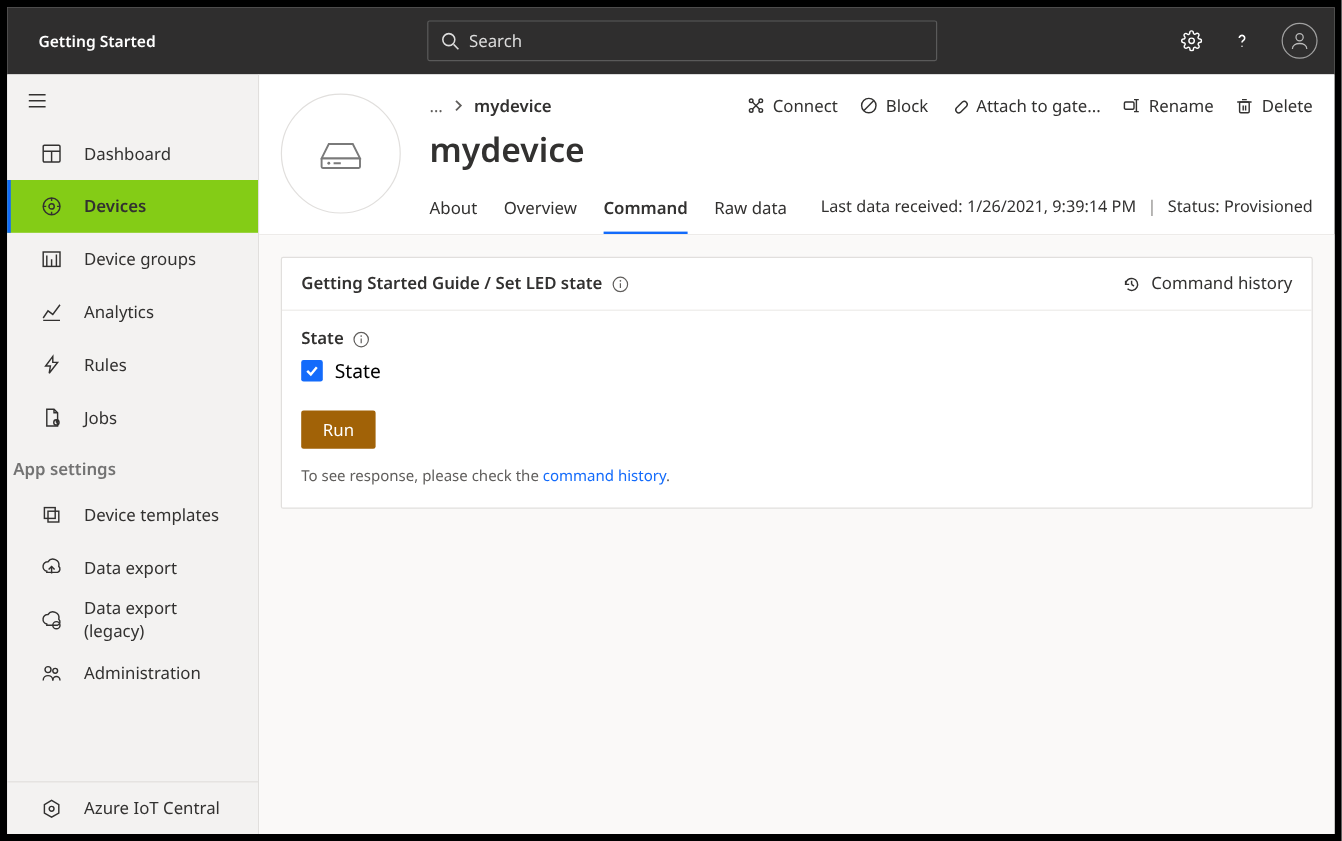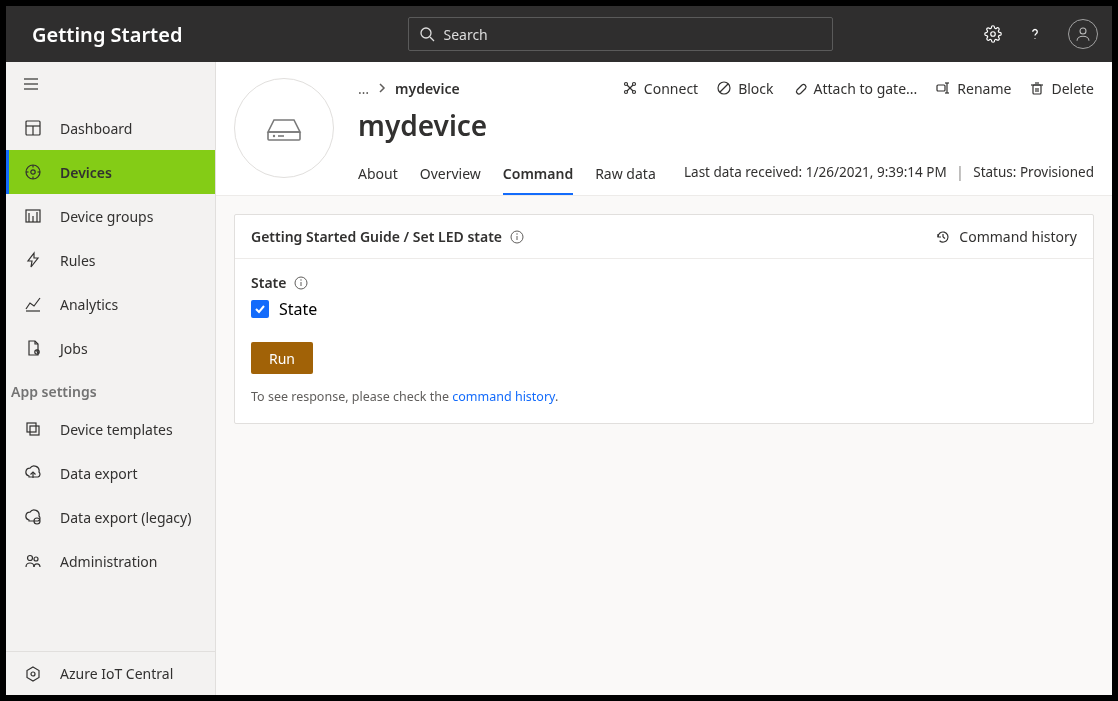--- a/index.html
+++ b/index.html
@@ -2,36 +2,36 @@
 <html><head>
 <meta charset="utf-8">
 <style>
   * { box-sizing: border-box; margin: 0; padding: 0; font-family: "Segoe UI", system-ui, -apple-system, sans-serif; }
   html, body { width: 1118px; height: 701px; overflow: hidden; }
   body { background: #000; padding: 6px; }
   .app { width: 1106px; height: 689px; background: #faf9f8; display: flex; flex-direction: column; }
 
   
   .topbar { height: 56px; background: #2f2e2e; color: #fff; display: flex; align-items: center; padding: 0 14px 0 26px; gap: 18px; }
-  .topbar-title { font-size: 20px; font-weight: 600; flex: 0 0 auto; }
+  .topbar-title { font-size: 13px; font-weight: 600; flex: 0 0 auto; }
   .topbar-spacer-left { flex: 0 0 190px; }
   .search { flex: 0 0 425px; height: 34px; border: 1px solid #5a5a5a; border-radius: 2px; display: flex; align-items: center; padding: 0 10px; gap: 8px; color: #ddd; }
   .search svg { flex: 0 0 16px; }
   .search-input { background: transparent; border: 0; color: #fff; font-size: 14px; outline: none; width: 100%; }
   .search-input::placeholder { color: #ddd; }
   .topbar-right { margin-left: auto; display: flex; align-items: center; gap: 24px; }
   .iconbtn { display: inline-flex; align-items: center; justify-content: center; cursor: pointer; color: #fff; }
   .avatar-circle { width: 30px; height: 30px; border: 1px solid #a0a0a0; border-radius: 50%; display: flex; align-items: center; justify-content: center; }
 
   
   .body { flex: 1; display: flex; min-height: 0; }
   .sidebar { width: 210px; background: #f3f2f1; border-right: 1px solid #e1dfdd; display: flex; flex-direction: column; }
   .side-hamburger { height: 44px; display: flex; align-items: center; padding: 0 10px; }
   .side-hamburger .ham { cursor: pointer; padding: 6px; }
-  .nav-item, .nav-footer { height: 44px; display: flex; align-items: center; gap: 18px; padding: 0 18px; font-size: 14px; color: #323130; cursor: pointer; }
+  .nav-item, .nav-footer { height: 44px; display: flex; align-items: center; gap: 18px; padding: 0 28px; font-size: 14px; color: #323130; cursor: pointer; }
   .nav-item.active { background: #84cc16; position: relative; font-weight: 600; }
   .nav-item.active::before { content:""; position:absolute; left:0; top:0; bottom:0; width:3px; background:#136bfb; }
   .nav-group-label { font-size: 14px; font-weight: 600; color: #737373; padding: 12px 5px 6px; }
   .sidebar .spacer { flex: 1; }
   .nav-footer { border-top: 1px solid #e1dfdd; align-items: center; }
 
   .main { flex: 1; background: #fff; display: flex; flex-direction: column; min-width: 0; }
 
   
   .dev-header { display: flex; padding: 10px 18px 0 18px; gap: 24px; border-bottom: 1px solid #edebe9; }
@@ -153,34 +153,34 @@
               <line x1="9" y1="15" x2="9" y2="9"></line>
               <line x1="13" y1="15" x2="13" y2="5"></line>
             </svg>
         </span>
         <span>Device groups</span>
       </div>
 
       <div class="nav-item">
         <span>
           <svg width="18" height="18" viewBox="0 0 18 18" fill="none" stroke="#323130" stroke-width="1.2">
-              <path d="M10 2 L4 10 L8 10 L7 16 L14 7 L10 7 Z"></path>
-            </svg>
-        </span>
-        <span>Rules</span>
-      </div>
-
-      <div class="nav-item">
-        <span>
-          <svg width="18" height="18" viewBox="0 0 18 18" fill="none" stroke="#323130" stroke-width="1.2">
               <polyline points="2,14 6,8 10,11 16,3"></polyline>
               <line x1="2" y1="16" x2="16" y2="16"></line>
             </svg>
         </span>
         <span>Analytics</span>
+      </div>
+
+      <div class="nav-item">
+        <span>
+          <svg width="18" height="18" viewBox="0 0 18 18" fill="none" stroke="#323130" stroke-width="1.2">
+              <path d="M10 2 L4 10 L8 10 L7 16 L14 7 L10 7 Z"></path>
+            </svg>
+        </span>
+        <span>Rules</span>
       </div>
 
       <div class="nav-item">
         <span>
           <svg width="18" height="18" viewBox="0 0 18 18" fill="none" stroke="#323130" stroke-width="1.2">
               <path d="M5 2h6l3 3v11H5z"></path>
               <path d="M11 2v3h3"></path>
               <circle cx="13" cy="13" r="2.2"></circle>
               <line x1="13" y1="10.8" x2="13" y2="13"></line>
               <line x1="13" y1="13" x2="14.5" y2="14"></line>

